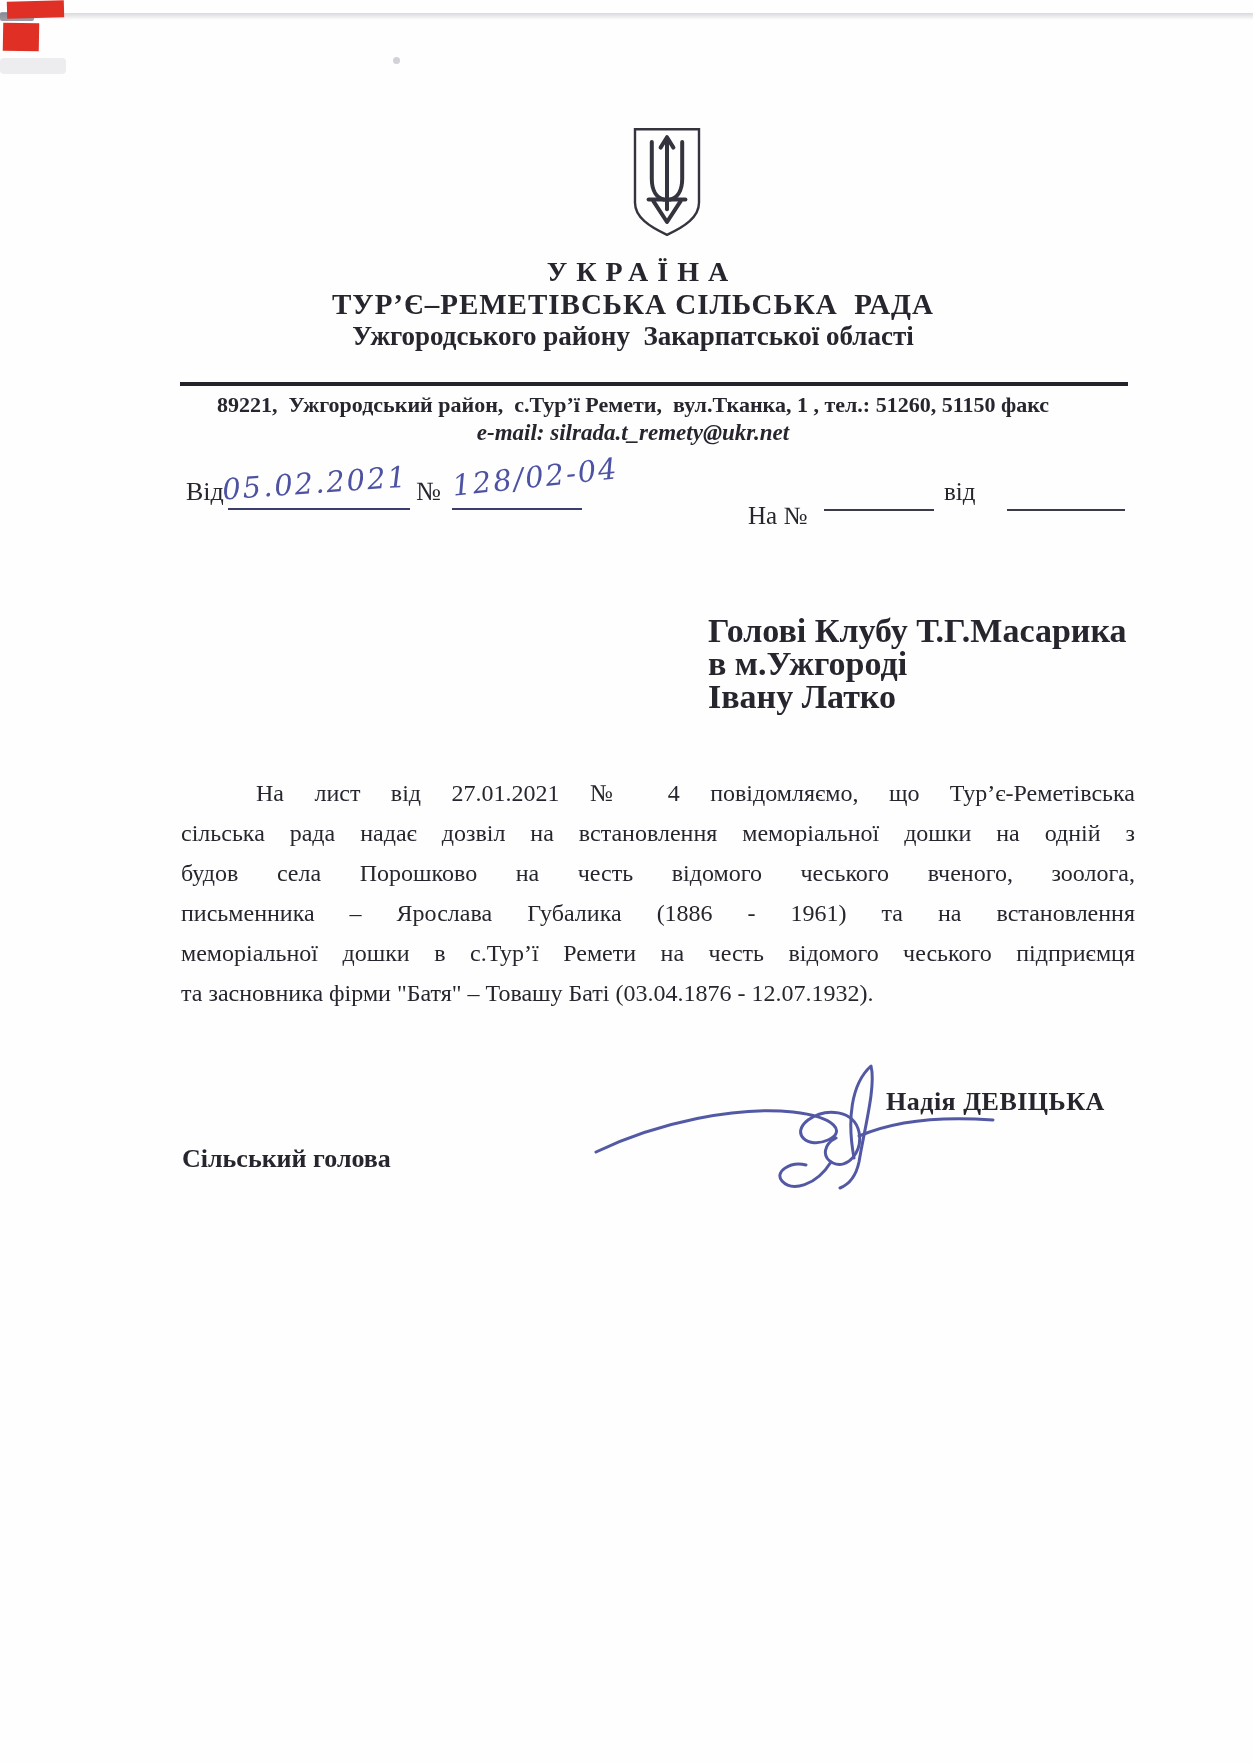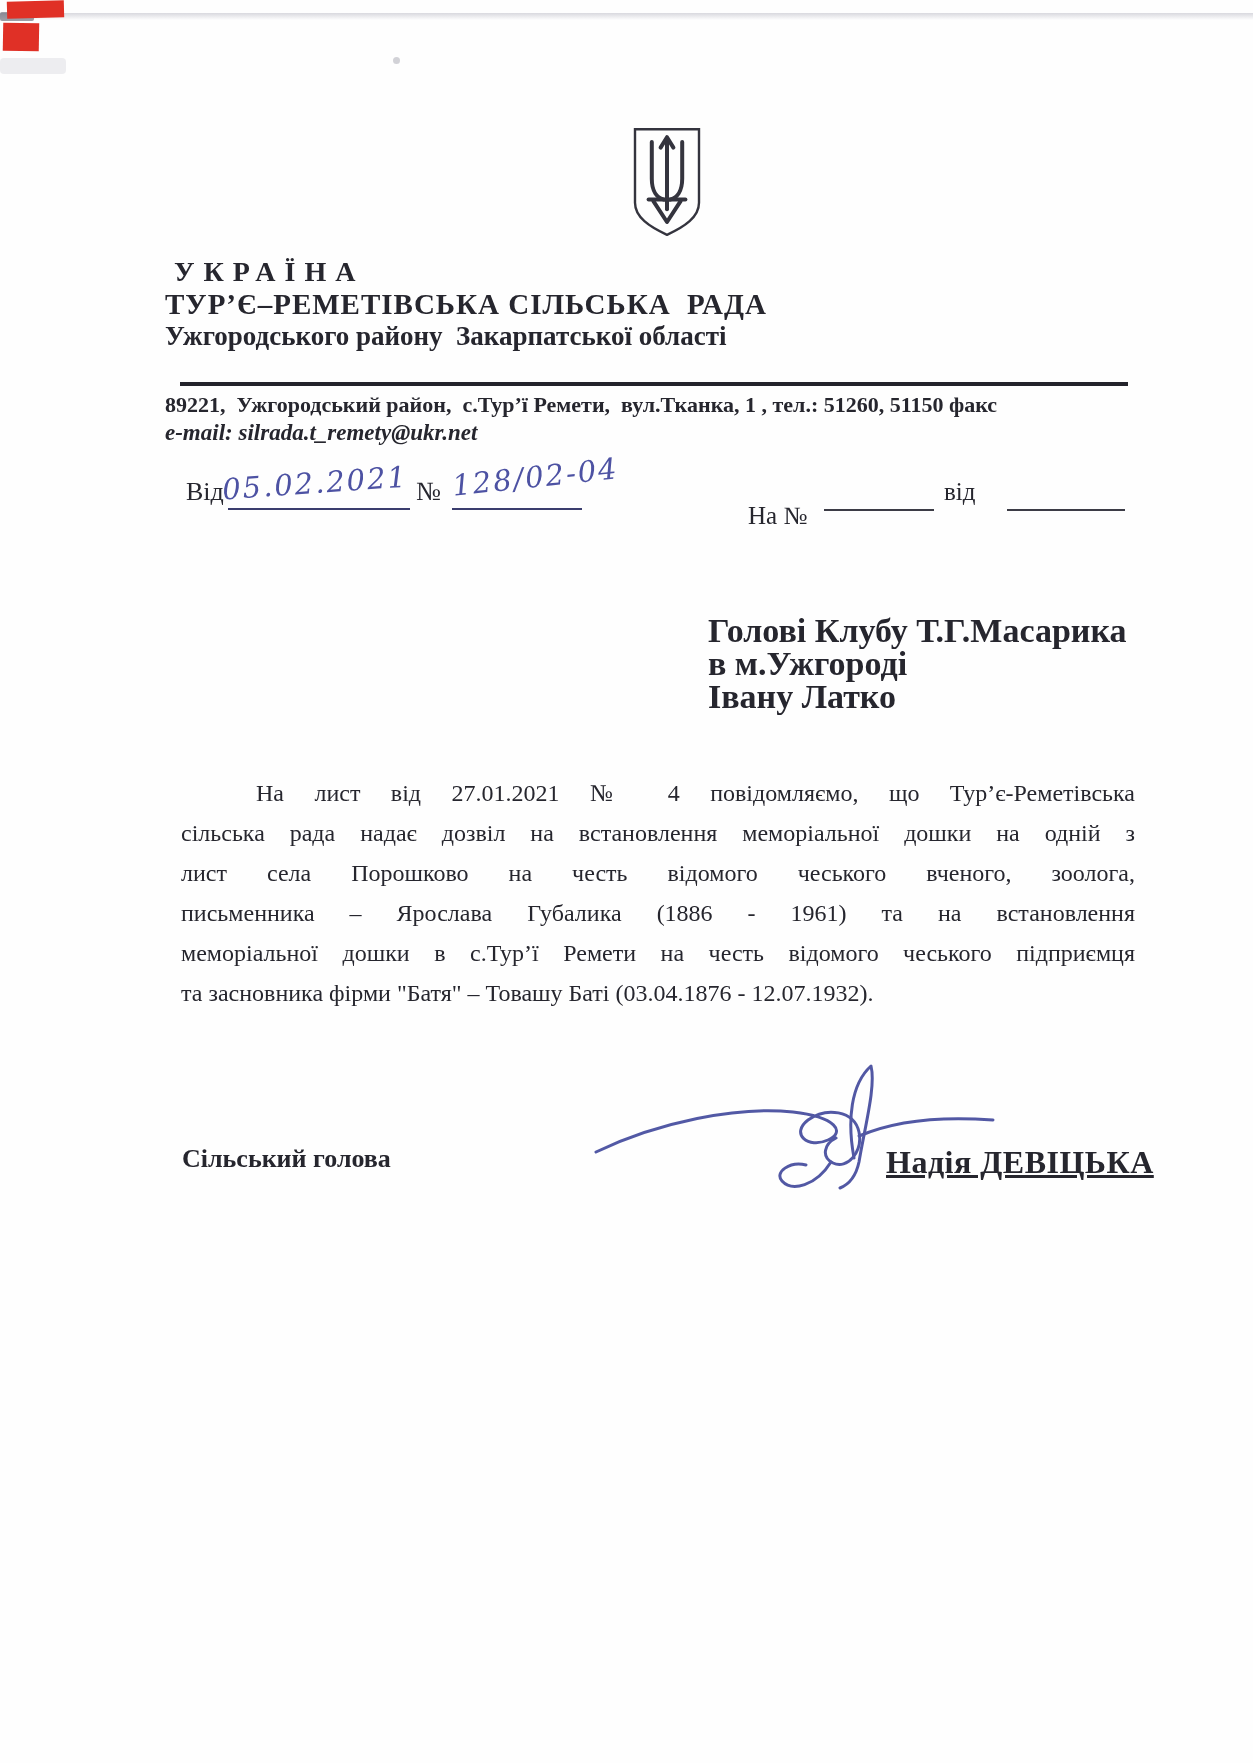--- a/index.html
+++ b/index.html
@@ -13,21 +13,21 @@
   
   .scan-edge{left:0;top:13px;width:1253px;height:7px;
     background:linear-gradient(180deg, rgba(120,120,140,.28), rgba(120,120,140,0));}
   .scan-smudge-1{left:0;top:12px;width:34px;height:9px;background:rgba(60,60,75,.5);border-radius:2px;}
   .scan-smudge-2{left:0;top:58px;width:66px;height:16px;background:rgba(140,140,160,.15);border-radius:4px;}
   .scan-speck{left:393px;top:57px;width:7px;height:7px;background:rgba(110,110,125,.3);border-radius:50%;}
   .red-mark-1{left:7px;top:1px;width:57px;height:17px;background:#e03026;transform:rotate(-1.5deg);}
   .red-mark-2{left:3px;top:23px;width:36px;height:28px;background:#e03026;transform:rotate(1deg);}
   
   .coa{left:627px;top:126px;width:80px;height:112px;}
-  .center-col{left:165px;width:970px;}
+  .center-col{left:148px;width:970px;text-align:center;}
   .hdr-country{top:256px;font-size:28px;font-weight:bold;letter-spacing:9px;padding-left:9px;}
   .hdr-council{top:288px;font-size:29px;font-weight:bold;letter-spacing:1px;white-space:pre-wrap;}
   .hdr-region{top:321px;font-size:27px;font-weight:bold;white-space:pre-wrap;}
   .divider{left:180px;top:382px;width:948px;height:4px;background:#23232b;}
   .addr{top:392px;font-size:22px;font-weight:bold;white-space:pre-wrap;}
   .email{top:420px;font-size:23px;font-weight:bold;font-style:italic;}
   
   .ref-label{font-size:26px;}
   .hand{font-style:italic;color:#4d52a3;font-family:"DejaVu Serif","Liberation Serif",serif;}
   .hand-date{left:222px;top:466px;font-size:29px;letter-spacing:2px;transform:rotate(-4deg);}
@@ -40,21 +40,21 @@
   .u-reply-date{left:1007px;top:509px;width:118px;}
   
   .addressee{left:708px;top:614px;width:420px;font-size:34px;font-weight:bold;line-height:33px;}
   
   .letter-body{left:165px;top:773px;width:970px;font-size:24px;line-height:40px;}
   .body-line{text-align:justify;text-align-last:justify;height:40px;margin-left:16px;}
   .body-line.first{text-indent:75px;}
   .body-line.last{text-align-last:left;}
   
   .sig-title{left:182px;top:1144px;font-size:26px;font-weight:bold;}
-  .sig-name{left:886px;top:1144px;font-size:32px;font-weight:bold;letter-spacing:.5px;text-decoration:underline;}
+  .sig-name{left:886px;top:1087px;font-size:26px;font-weight:bold;letter-spacing:.5px;}
   .sig-svg{left:588px;top:1060px;width:420px;height:142px;}
 </style>
 </head>
 <body>
 
 <div class="page">
 
   <div class="abs scan-edge"></div>
   <div class="abs scan-smudge-1"></div>
   <div class="abs scan-smudge-2"></div>
@@ -95,21 +95,21 @@
 
   <div class="abs addressee">
     <div>Голові Клубу Т.Г.Масарика</div>
     <div>в м.Ужгороді</div>
     <div>Івану Латко</div>
   </div>
 
   <div class="abs letter-body">
     <div class="body-line first">На лист від 27.01.2021 № 4 повідомляємо, що Тур’є-Реметівська</div>
     <div class="body-line">сільська рада надає дозвіл на встановлення меморіальної дошки на одній з</div>
-    <div class="body-line">лист села Порошково на честь відомого чеського вченого, зоолога,</div>
+    <div class="body-line">будов села Порошково на честь відомого чеського вченого, зоолога,</div>
     <div class="body-line">письменника – Ярослава Губалика (1886 - 1961) та на встановлення</div>
     <div class="body-line">меморіальної дошки в с.Тур’ї Ремети на честь відомого чеського підприємця</div>
     <div class="body-line last">та засновника фірми "Батя" – Товашу Баті (03.04.1876 - 12.07.1932).</div>
   </div>
 
   <div class="abs sig-title">Сільський голова</div>
   <svg class="abs sig-svg" viewBox="0 0 420 142">
     <g fill="none" stroke="#4950a0" stroke-width="3" stroke-linecap="round" stroke-linejoin="round" opacity="0.95">
       <path d="M8 92 C70 62 150 46 205 52 C248 57 258 72 240 80 C220 89 202 74 220 60 C238 47 266 50 271 72 C275 92 259 110 245 103 C233 97 236 84 248 78"></path>
       <path d="M266 98 C259 60 263 24 283 6 C288 26 277 66 271 102 C268 116 262 124 252 128"></path>

